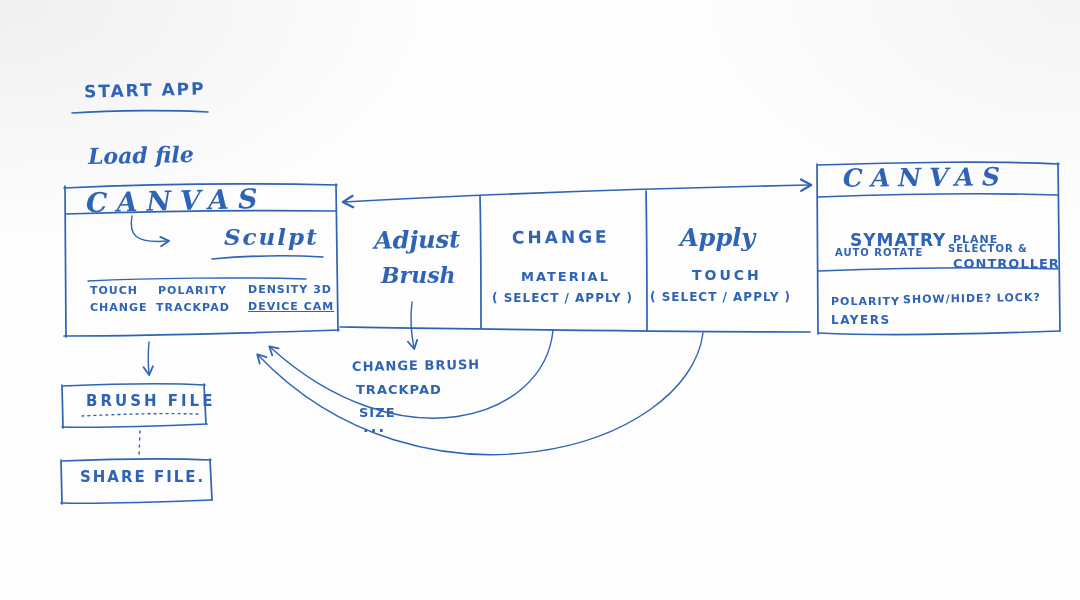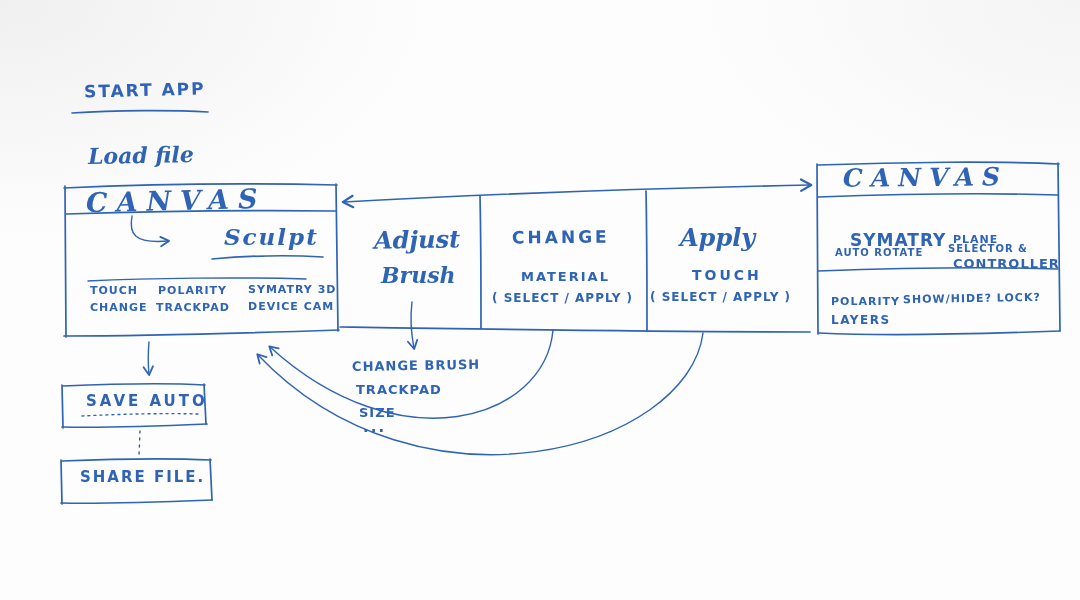--- a/index.html
+++ b/index.html
@@ -92,24 +92,24 @@
     <path class="thin" d="M703,333 C688,450 420,525 258,355" marker-end="url(#ah)"></path>
   </svg>
 
   <div class="t print" style="left:84px; top:80px; font-size:17px; letter-spacing:2px; transform:rotate(-1.5deg);">START APP</div>
   <div class="t cursive" style="left:88px; top:142px; font-size:22px; transform:rotate(-1deg);">Load file</div>
 
   <div class="t cursive" style="left:86px; top:185px; font-size:27px; letter-spacing:9px; transform:rotate(-1.5deg);">CANVAS</div>
   <div class="t cursive" style="left:224px; top:223px; font-size:23px; letter-spacing:2px;">Sculpt</div>
   <div class="t print" style="left:90px; top:284px; font-size:11px; letter-spacing:1px;">TOUCH</div>
   <div class="t print" style="left:158px; top:284px; font-size:11px; letter-spacing:1px;">POLARITY</div>
-  <div class="t print" style="left:248px; top:283px; font-size:11px; letter-spacing:1px;">SYMATRY 3D</div>
+  <div class="t print" style="left:248px; top:283px; font-size:11px; letter-spacing:1px;">DENSITY 3D</div>
   <div class="t print" style="left:90px; top:301px; font-size:11px; letter-spacing:1px;">CHANGE</div>
   <div class="t print" style="left:156px; top:301px; font-size:11px; letter-spacing:1px;">TRACKPAD</div>
-  <div class="t print" style="left:248px; top:300px; font-size:11px; letter-spacing:1px;">DEVICE CAM</div>
+  <div class="t print" style="left:248px; top:300px; font-size:11px; letter-spacing:1px;text-decoration:underline;">DEVICE CAM</div>
 
   <div class="t cursive" style="left:374px; top:225px; font-size:24px; transform:rotate(-1deg);">Adjust</div>
   <div class="t cursive" style="left:381px; top:262px; font-size:22px;">Brush</div>
 
   <div class="t print" style="left:512px; top:227px; font-size:17px; letter-spacing:3px; transform:rotate(-0.5deg);">CHANGE</div>
   <div class="t print" style="left:521px; top:269px; font-size:13px; letter-spacing:2px;">MATERIAL</div>
   <div class="t print" style="left:492px; top:291px; font-size:12px; letter-spacing:1px;">( SELECT / APPLY )</div>
 
   <div class="t cursive" style="left:680px; top:223px; font-size:24px;">Apply</div>
   <div class="t print" style="left:692px; top:267px; font-size:14px; letter-spacing:3px;">TOUCH</div>
@@ -123,16 +123,16 @@
   <div class="t cursive" style="left:843px; top:163px; font-size:25px; letter-spacing:8px; transform:rotate(-0.5deg);">CANVAS</div>
   <div class="t print" style="left:835px; top:230px; font-size:17px; letter-spacing:1px;margin-left:15px;">SYMATRY</div>
   <div class="t print" style="left:835px; top:247px; font-size:10px; letter-spacing:1px;">AUTO ROTATE</div>
   <div class="t print" style="left:953px; top:233px; font-size:11px; letter-spacing:1px;">PLANE</div>
   <div class="t print" style="left:948px; top:243px; font-size:10px; letter-spacing:1px;">SELECTOR &amp;</div>
   <div class="t print" style="left:953px; top:256px; font-size:13px; letter-spacing:1px;">CONTROLLER</div>
   <div class="t print" style="left:831px; top:277px; font-size:12px; letter-spacing:1.5px;margin-top:36px;">LAYERS</div>
   <div class="t print" style="left:831px; top:295px; font-size:11px; letter-spacing:1px;">POLARITY</div>
   <div class="t print" style="left:903px; top:292px; font-size:11px; letter-spacing:1px; transform:rotate(-1deg);">SHOW/HIDE? LOCK?</div>
 
-  <div class="t print" style="left:86px; top:392px; font-size:15px; letter-spacing:3px;">SAVE AUTO</div>
+  <div class="t print" style="left:86px; top:392px; font-size:15px; letter-spacing:3px;">BRUSH FILE</div>
   <div class="t print" style="left:80px; top:468px; font-size:15px; letter-spacing:2px;">SHARE FILE.</div>
 
 </div>
 
 </body></html>

